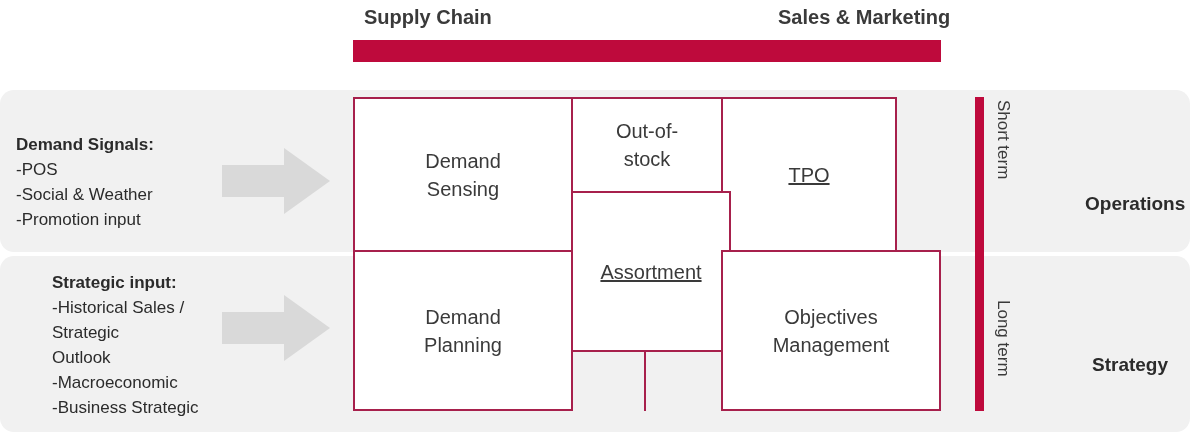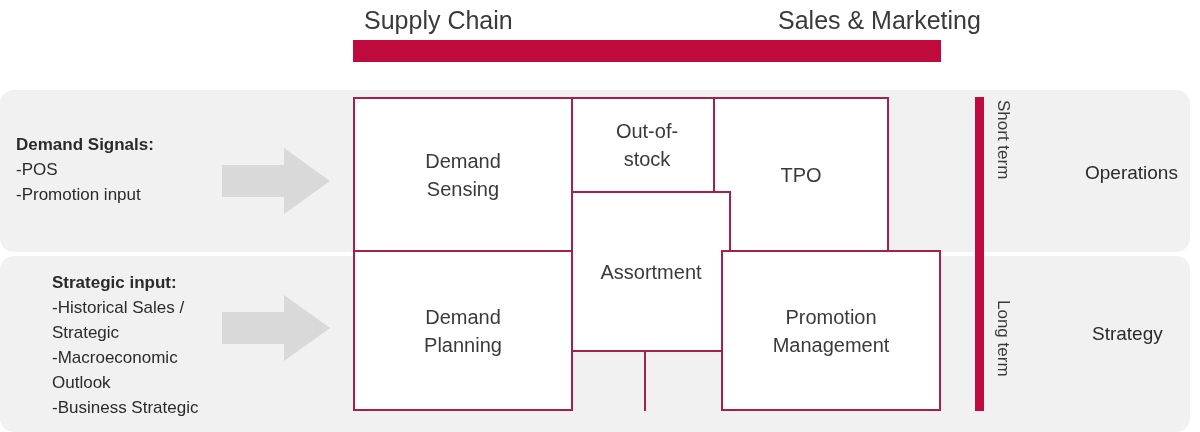--- a/index.html
+++ b/index.html
@@ -14,23 +14,24 @@
     overflow: hidden;
     font-family: "Liberation Sans", sans-serif;
     color: #2b2b2b;
   }
 
   
   #header-band { position: absolute; left: 0; top: 0; width: 1200px; height: 70px; }
   .header-label {
     position: absolute;
     top: 6px;
-    font-size: 25px;
+    font-size: 20px;
     color: #3a3a3a;
     white-space: nowrap;
+    font-weight: bold;
   }
   #supply-chain-label { left: 364px; }
   #sales-marketing-label { left: 778px; }
   #header-bar {
     position: absolute;
     left: 353px;
     top: 40px;
     width: 588px;
     height: 22px;
     background: #be0a3c;
@@ -96,22 +97,22 @@
     text-align: center;
     font-size: 20px;
     color: #3a3a3a;
     line-height: 28px;
   }
   .cell span { display: block; white-space: pre-line; }
 
   
   #cell-demand-sensing      { left: 0px;   top: 0px;   width: 220px; height: 155px; }
   #cell-out-of-stock        { left: 218px; top: 0px;   width: 152px; height: 96px;  }
-  #cell-tpo                 { left: 360px; top: 0px;   width: 176px; height: 155px; }
-  #cell-assortment          { left: 218px; top: 94px;  width: 160px; height: 161px; }
+  #cell-tpo                 { left: 368px; top: 0px;   width: 176px; height: 155px; text-decoration: underline; }
+  #cell-assortment          { left: 218px; top: 94px;  width: 160px; height: 161px; text-decoration: underline; }
   #cell-demand-planning     { left: 0px;   top: 153px; width: 220px; height: 161px; }
   #cell-promotion-mgmt      { left: 368px; top: 153px; width: 220px; height: 161px; }
   
   #bottom-divider {
     position: absolute;
     left: 291px;
     top: 253px;
     width: 2px;
     height: 61px;
     background: #a7204c;
@@ -137,51 +138,53 @@
     writing-mode: vertical-rl;
     text-orientation: mixed;
   }
   #label-short-term { left: 993px; top: 100px; }
   #label-long-term  { left: 993px; top: 300px; }
 
   
   .row-title {
     position: absolute;
     font-size: 19px;
-    font-weight: normal;
+    font-weight: bold;
     color: #2b2b2b;
     white-space: nowrap;
+    margin-top: 31px;
   }
   #title-operations { left: 1085px; top: 162px; }
   #title-strategy   { left: 1092px; top: 323px; }
 </style>
 </head>
 <body>
 
 <div id="header-band">
   <div class="header-label" id="supply-chain-label">Supply Chain</div>
   <div class="header-label" id="sales-marketing-label">Sales &amp; Marketing</div>
   <div id="header-bar"></div>
 </div>
 
 <div class="row-panel" id="panel-operations"></div>
 <div class="row-panel" id="panel-strategy"></div>
 
 <div class="input-block" id="input-demand">
   <span class="title">Demand Signals:</span>
   <span class="line">-POS</span>
+  <span class="line">-Social &amp; Weather</span>
   <span class="line">-Promotion input</span>
 </div>
 
 <div class="input-block" id="input-strategic">
   <span class="title">Strategic input:</span>
   <span class="line">-Historical Sales /</span>
   <span class="line">Strategic</span>
+  <span class="line">Outlook</span>
   <span class="line">-Macroeconomic</span>
-  <span class="line">Outlook</span>
   <span class="line">-Business Strategic</span>
 </div>
 
 <div class="arrow" id="arrow-operations">
   <div class="shaft"></div>
   <div class="head"></div>
 </div>
 <div class="arrow" id="arrow-strategy">
   <div class="shaft"></div>
   <div class="head"></div>
@@ -200,21 +203,21 @@
     <span>TPO</span>
   </div>
   <div class="cell" id="cell-assortment">
     <span>Assortment</span>
   </div>
   <div class="cell" id="cell-demand-planning">
     <span>Demand
 Planning</span>
   </div>
   <div class="cell" id="cell-promotion-mgmt">
-    <span>Promotion
+    <span>Objectives
 Management</span>
   </div>
   <div id="bottom-divider"></div>
   <div id="bottom-edge-left"></div>
   <div id="bottom-edge-right"></div>
 </div>
 
 <div id="timeline-bar"></div>
 <div class="timeline-label" id="label-short-term">Short term</div>
 <div class="timeline-label" id="label-long-term">Long term</div>

